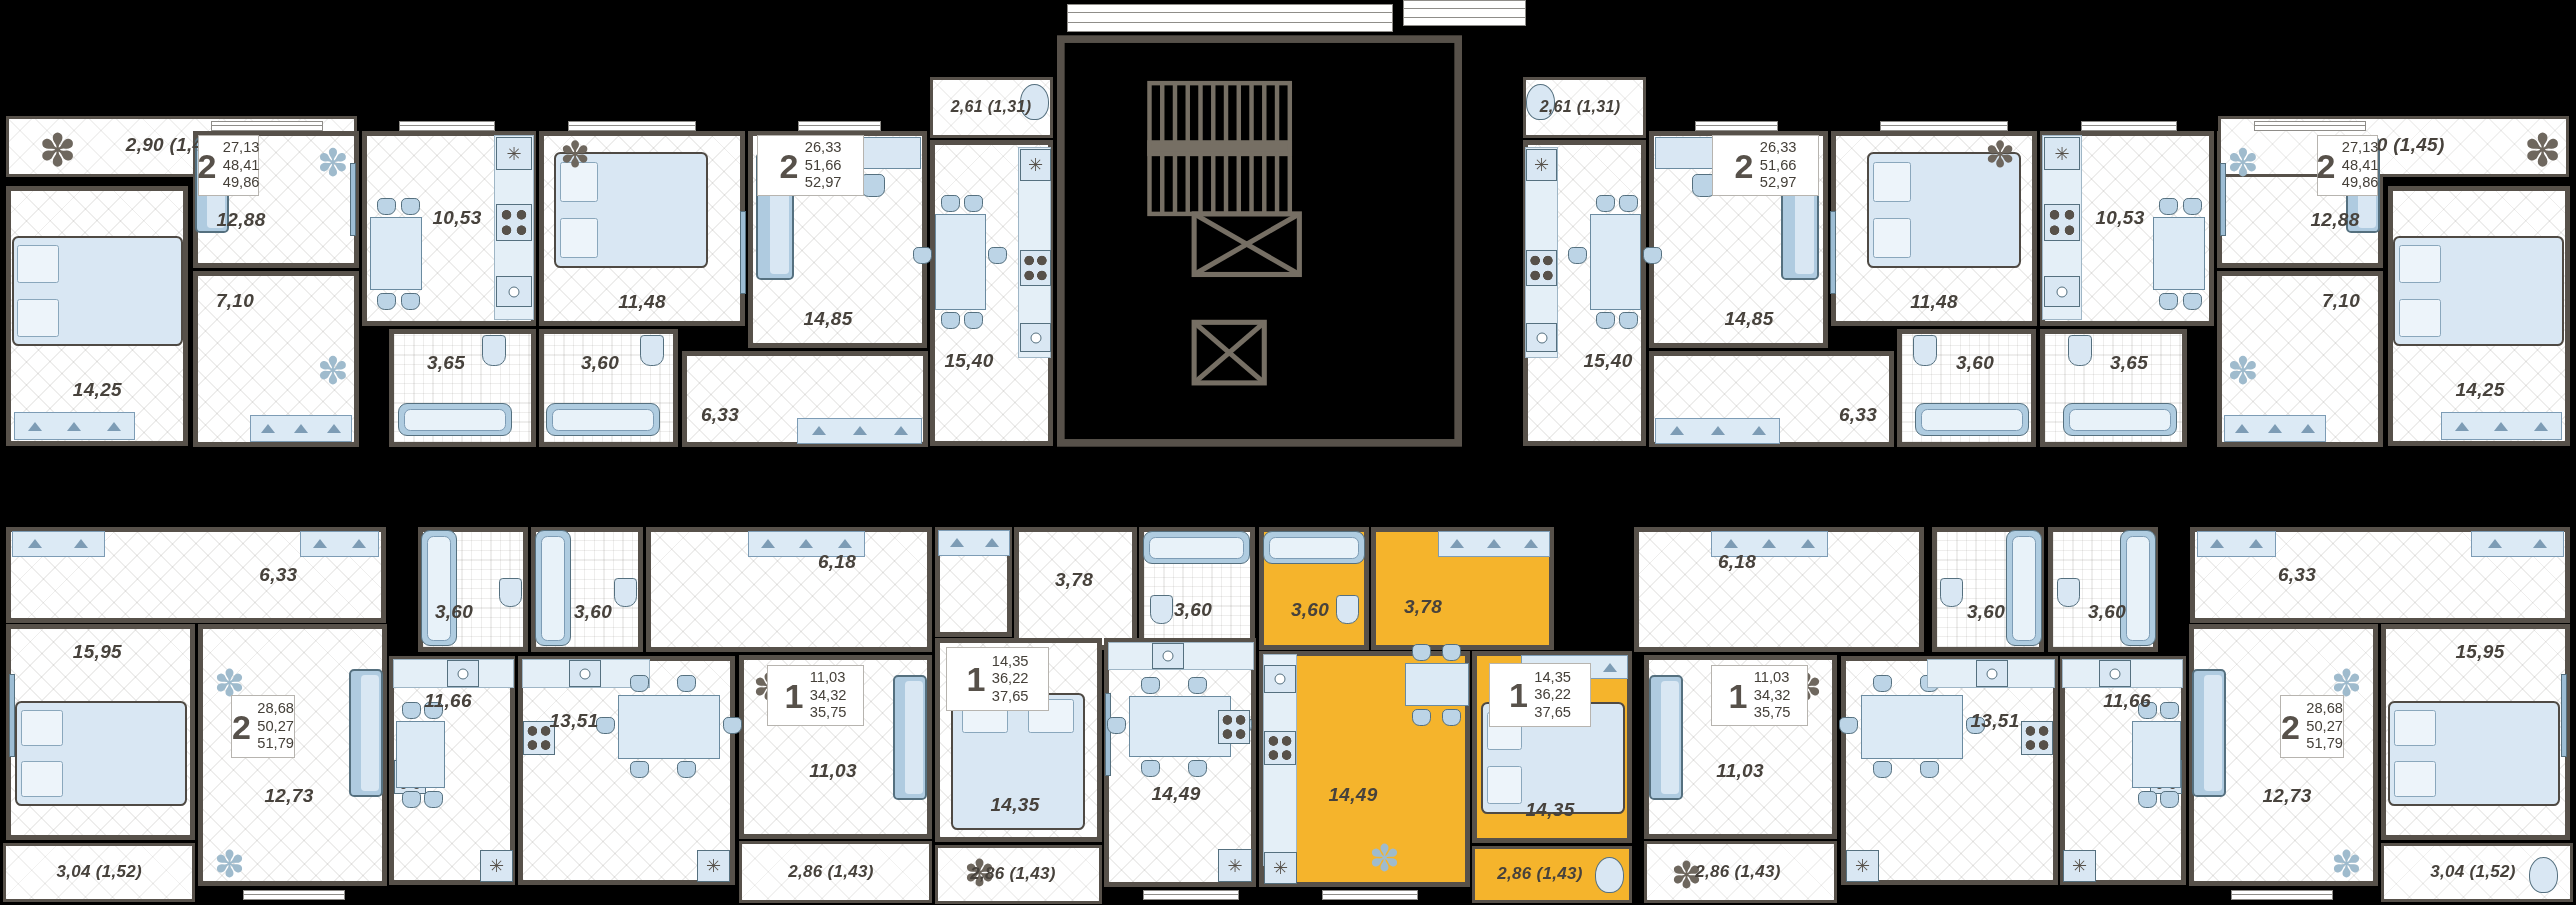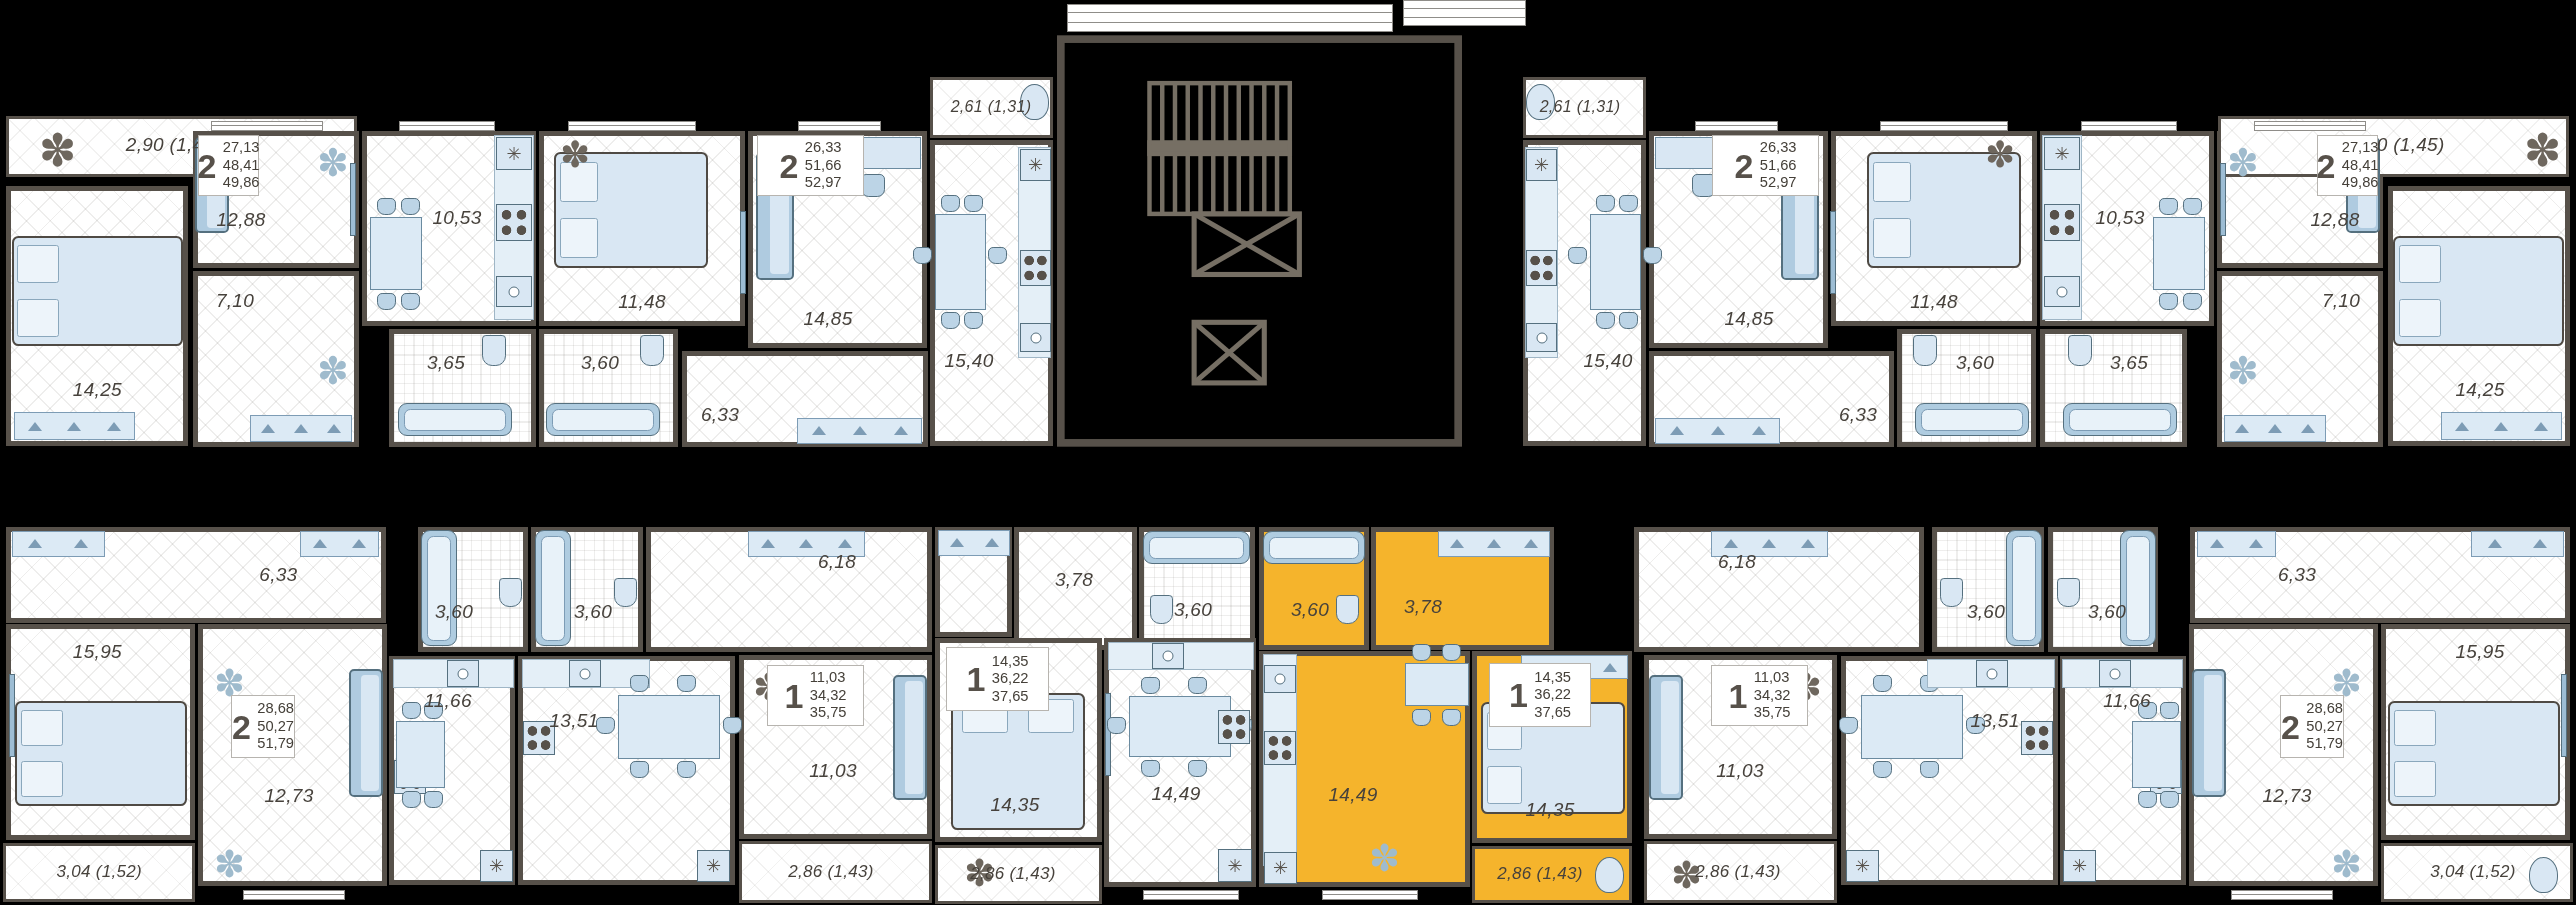--- a/index.html
+++ b/index.html
@@ -1,20 +1,20 @@
 <!DOCTYPE html>
 <html style="font-size:10.2px"><head>
 <meta charset="utf-8">
 <style>
   html,body{margin:0;padding:0;background:#000;}
   #plan{position:relative;width:2576px;height:905px;background:#000;overflow:hidden;
         font-family:"Liberation Sans",sans-serif;}
   .room{position:absolute;box-sizing:border-box;border:5.1px solid #57514A;background:#fff;
     background-image:repeating-linear-gradient(45deg,rgba(90,85,76,.10) 0 1.3px,transparent 1.3px 16.6px),
-                     repeating-linear-gradient(-45deg,rgba(90,85,76,.10) 0 1.3px,transparent 1.3px 16.6px);}
+                     repeating-linear-gradient(-45deg,rgba(90,85,76,.10) 0 1.3px,transparent 1.3px 16.6px);font-weight:bold;}
   .room.bath{background-image:repeating-linear-gradient(0deg,rgba(90,85,76,.10) 0 1.3px,transparent 1.3px 9.6px),
                               repeating-linear-gradient(90deg,rgba(90,85,76,.10) 0 1.3px,transparent 1.3px 9.6px);}
   .room.balc{border-width:3.2px;
     background-image:repeating-linear-gradient(45deg,rgba(90,85,76,.08) 0 1.3px,transparent 1.3px 19px),
                      repeating-linear-gradient(-45deg,rgba(90,85,76,.08) 0 1.3px,transparent 1.3px 19px);}
   .room.yellow,.room.ybath,.room.ybalc{background:#F5B42C;background-image:none;}
   .room.ybalc{border-width:3.2px;}
   .lbl{position:absolute;transform:translate(-50%,-50%);font-style:italic;font-size:19px;
        color:#47423C;white-space:nowrap;z-index:4;letter-spacing:0.3px;}
   .badge{position:absolute;z-index:6;background:#fff;border:1.3px solid #b7b4af;box-sizing:border-box;

